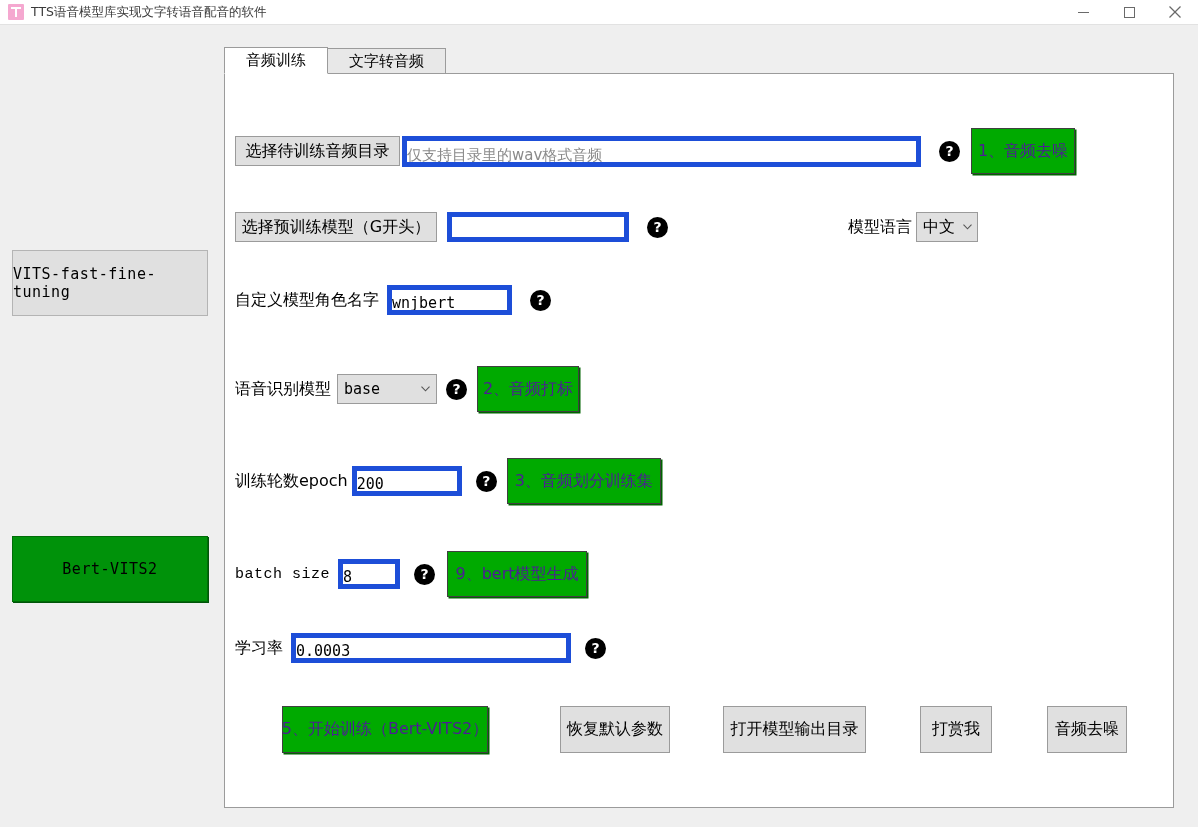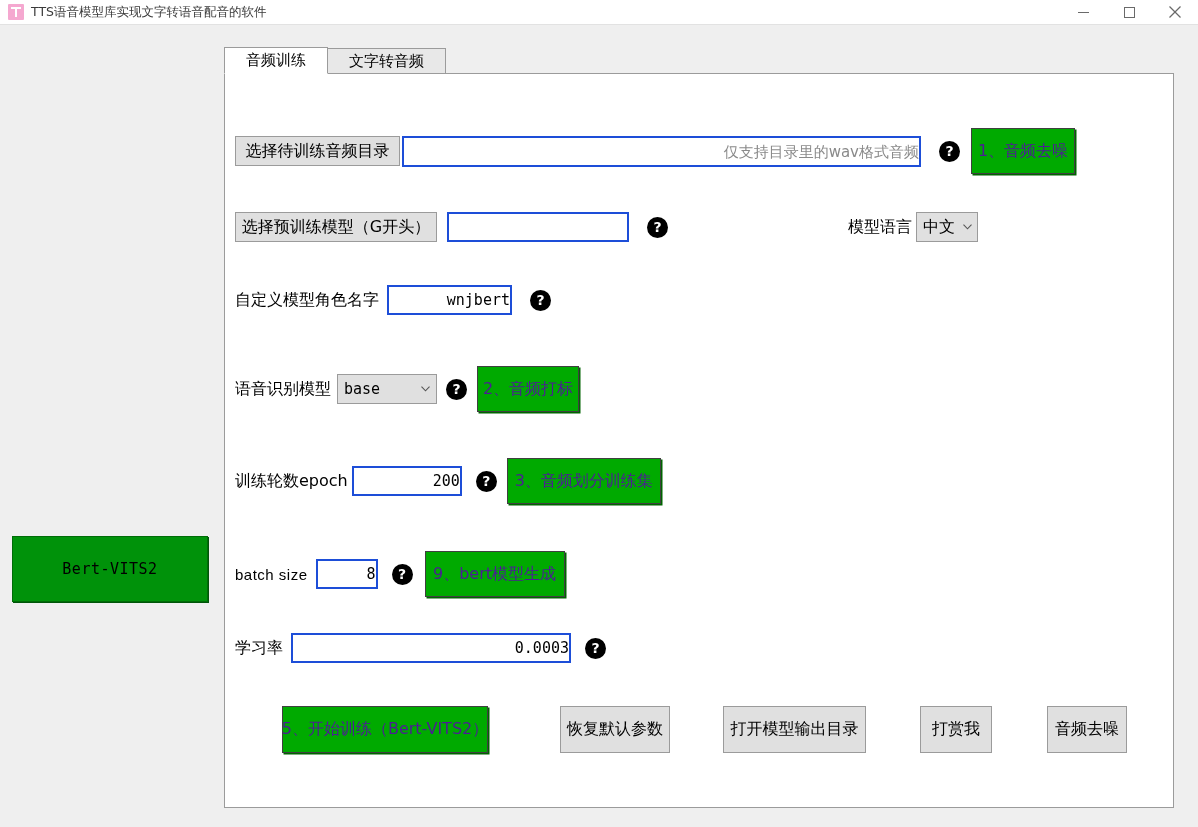--- a/index.html
+++ b/index.html
@@ -174,33 +174,33 @@
     box-shadow: 1.5px 1.5px 0 #006400;
     color: #4c1d95;
   }
   .lbl {
     font-size: 16px;
     color: #000000;
     white-space: nowrap;
     font-family: "DejaVu Sans", "Liberation Sans", sans-serif;
   }
   .lbl.mono {
-    font-family: Liberation Sans, sans-serif;
+    font-family: Liberation Mono, monospace;
     font-size: 15px;
     letter-spacing: 0.5px;
   }
   .inp {
     box-sizing: border-box;
     background: #ffffff;
-    border: 2px solid #1d4ed8;
+    border: 5px solid #1d4ed8;
     height: 29px;
     font-size: 15px;
     font-family: "DejaVu Sans Mono", "Liberation Mono", monospace;
     color: #000000;
-    text-align: right;
+    text-align: left;
     line-height: 27px;
     white-space: nowrap;
     overflow: hidden;
   }
   .inp.placeholder {
     color: #8a8a8a;
     font-family: "DejaVu Sans", "Liberation Sans", sans-serif;
     font-size: 15px;
   }
   .sel {
@@ -264,20 +264,23 @@
     <div class="win-btn">
       <svg width="12" height="12" viewBox="0 0 12 12">
           <line x1="0.5" y1="0.5" x2="11.5" y2="11.5" stroke="#6a6a6a" stroke-width="1.2"></line>
           <line x1="11.5" y1="0.5" x2="0.5" y2="11.5" stroke="#6a6a6a" stroke-width="1.2"></line>
         </svg>
     </div>
   </div>
 </div>
 
 <div class="sidebar">
+  <div class="side-btn gray">
+    <span>VITS-fast-fine-tuning</span>
+  </div>
   <div class="side-btn green">
     <span>Bert-VITS2</span>
   </div>
 </div>
 
 <div class="tabstrip">
   <div class="tab active">
     <span>音频训练</span>
   </div>
   <div class="tab">

